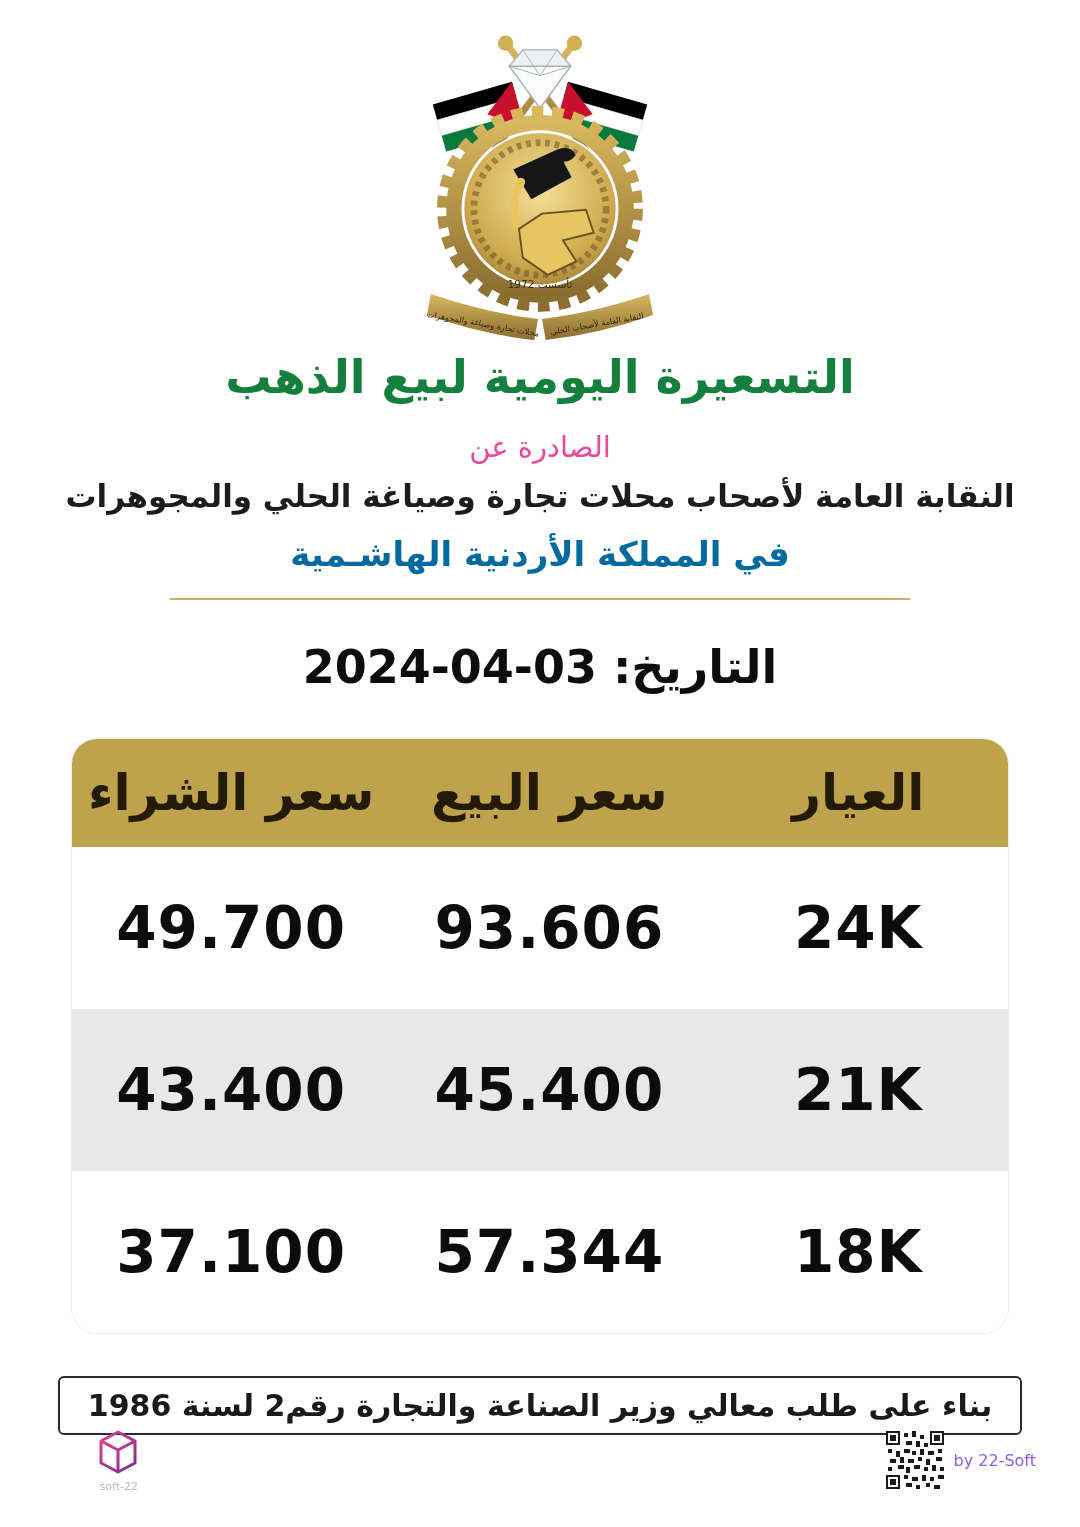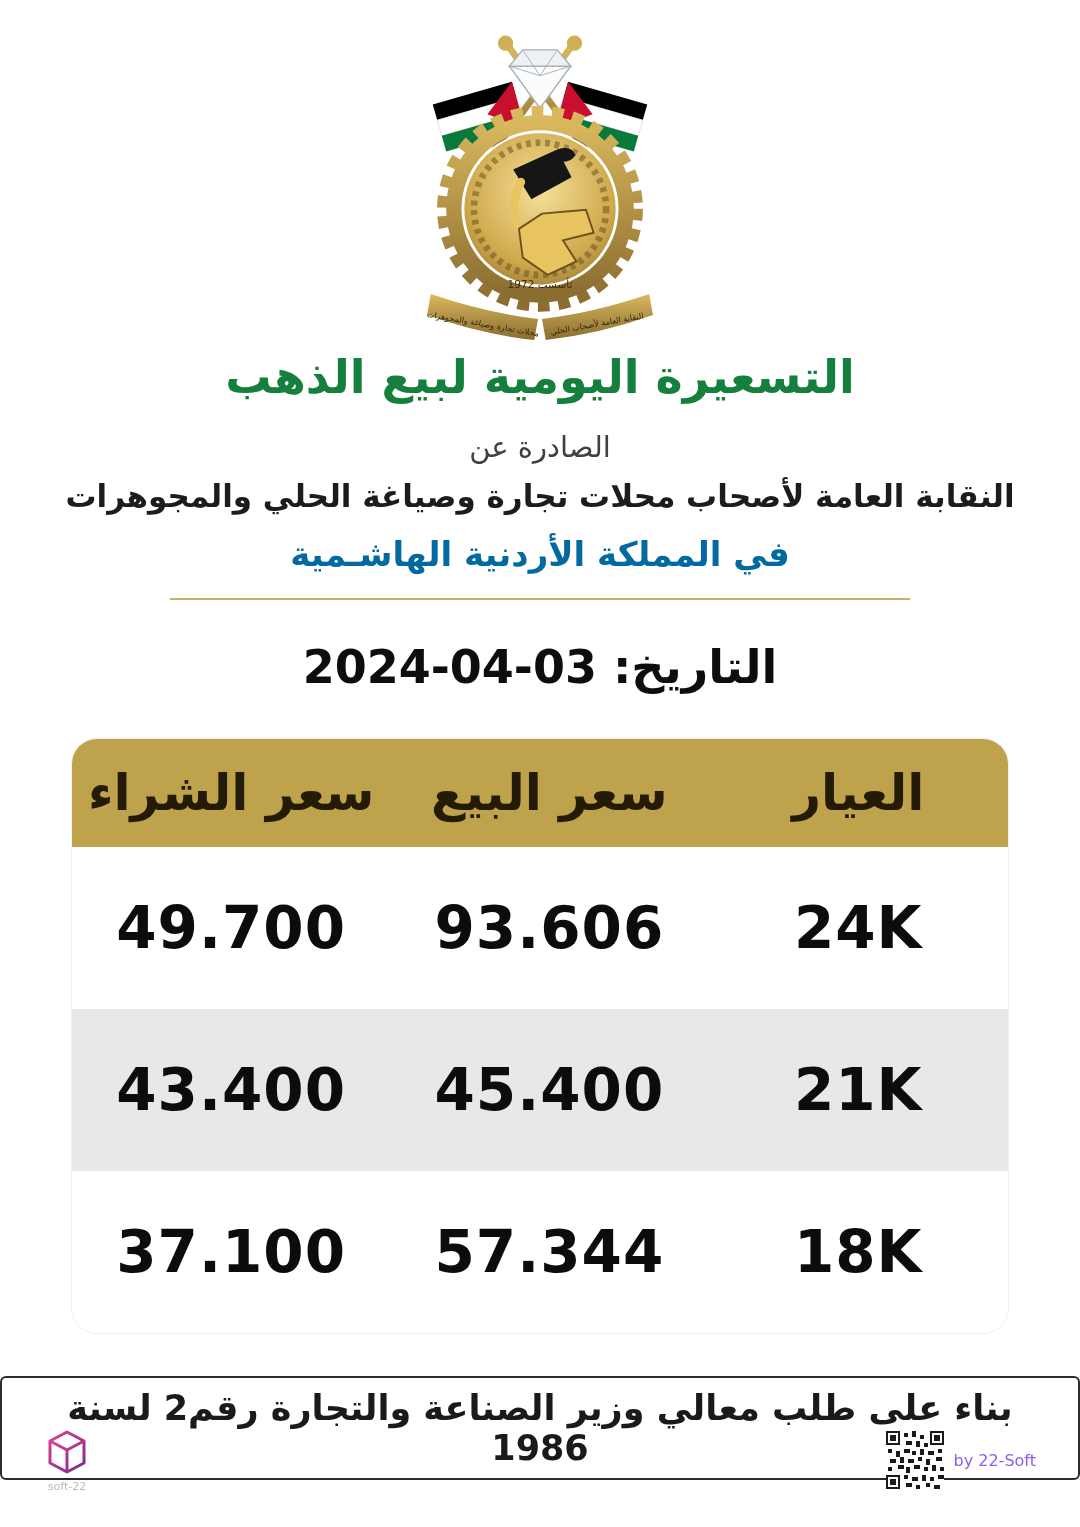--- a/index.html
+++ b/index.html
@@ -12,21 +12,21 @@
     color:#1b1b1b;
   }
   .page { width:100%; height:100%; position:relative; text-align:center; }
 
   
   .logo-wrap { margin:24px auto 0; width:300px; height:316px; }
   .logo-wrap svg { display:block; }
 
   
   .title { margin-top:10px; font-size:46px; font-weight:800; color:#15803d; }
-  .issued { margin-top:26px; font-size:29px; font-weight:500; color:#404040; }
+  .issued { margin-top:26px; font-size:29px; font-weight:500; color:#ec4899; }
   .org { margin-top:14px; font-size:31px; font-weight:700; color:#1c1c1c; }
   .country { margin-top:20px; font-size:34px; font-weight:700; color:#0369a1; }
   .divider {
     margin:24px auto 0; width:740px; height:0;
     border:none; border-top:2px solid #c9b06a;
   }
   .date-line { margin-top:40px; font-size:46px; font-weight:800; color:#0d0d0d; }
   .date-line .val { letter-spacing:1px; }
 
   
@@ -55,28 +55,28 @@
   .c-buy   { width:34%; }
   .cell { text-align:center; }
   .num { letter-spacing:1px; font-family:"DejaVu Sans","Liberation Sans",sans-serif; }
 
   
   .note-box {
     display:inline-block;
     margin:42px auto 0;
     border:2px solid #2b2b2b; border-radius:6px;
     padding:10px 28px;
-    font-size:35px; font-weight:600; color:#1a1a1a;
+    font-size:30px; font-weight:600; color:#1a1a1a;
     background:#fff;
   }
 
   
   .brand-left {
-    position:absolute; left:32px; bottom:58px;
-    width:70px; text-align:center;
+    position:absolute; left:68px; bottom:58px;
+    width:70px; text-align:right;
   }
   .brand-left .brand-caption { font-size:11px; color:#b9b9b9; margin-top:2px; }
   .credit-right {
     position:absolute; right:44px; bottom:62px;
     display:flex; align-items:center; gap:10px;
     direction:ltr;
   }
   .credit-text { font-size:16px; color:#8b5cf6; }
 </style>
 </head>

